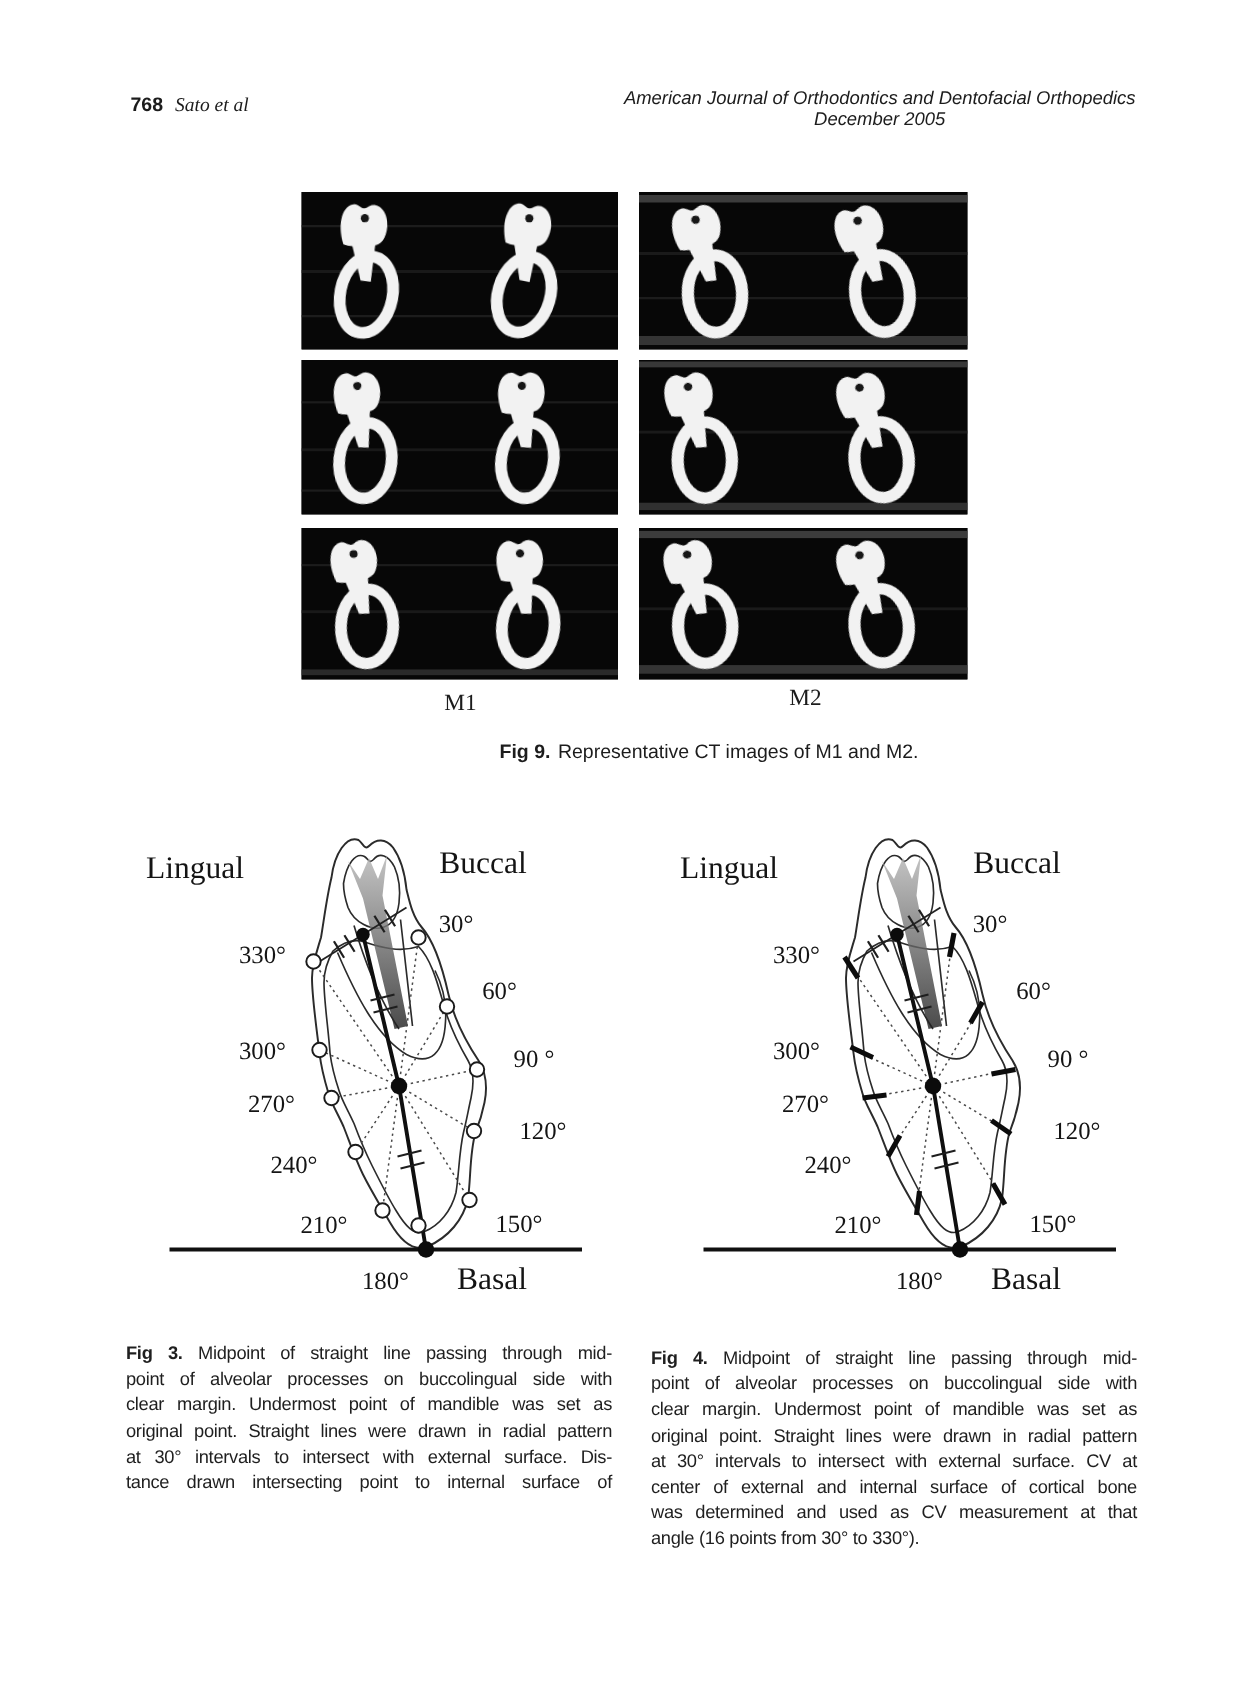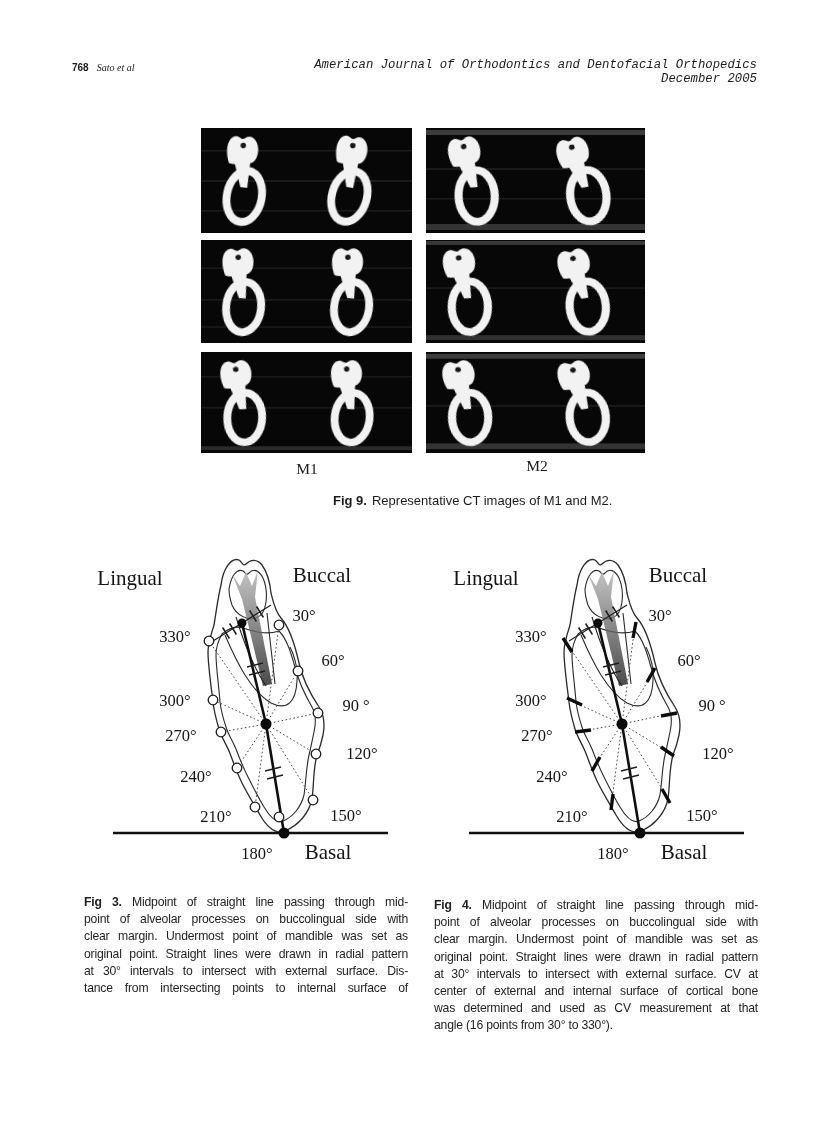--- a/index.html
+++ b/index.html
@@ -1,24 +1,24 @@
 <!DOCTYPE html>
 <html><head>
 <meta charset="utf-8">
 <style>
   html,body{margin:0;padding:0;background:#e8e8e8;}
   #page{position:relative;width:838px;height:1122px;background:#ffffff;margin:0 auto;
         font-family:"Liberation Sans",sans-serif;color:#1c1c1c;overflow:hidden;}
   .abs{position:absolute;}
 
   
-  #head-left{left:72px;top:62px;font-size:10px;}
+  #head-left{left:87px;top:62px;font-size:13px;}
   #head-left .folio{font-weight:bold;font-family:"Liberation Sans",sans-serif;}
   #head-left .auth{font-style:italic;font-family:"Liberation Serif",serif;margin-left:8px;}
-  #head-right{right:81px;top:59px;text-align:right;font-family:Liberation Mono, monospace;
+  #head-right{right:81px;top:59px;text-align:center;font-family:Liberation Sans, sans-serif;
               font-style:italic;font-size:12.3px;line-height:13.8px;}
 
   
   .ct-panel{background:#070707;}
   .ct-panel svg{display:block;width:100%;height:100%;}
 
   .panel-label{font-family:"Liberation Serif",serif;font-size:15.5px;transform:translateX(-50%);}
 
   .figcap{font-size:13px;white-space:nowrap;}
   .figcap .cap-label{font-weight:bold;margin-right:5px;}
@@ -305,21 +305,21 @@
       <text class="reg" x="243" y="304" text-anchor="middle">Basal</text>
     </svg>
   </div>
 
   <div class="abs caption" id="fig3-caption">
     <div class="cap-line"><span class="cap-label">Fig 3.</span> <span>Midpoint of straight line passing through mid-</span></div>
     <div class="cap-line">point of alveolar processes on buccolingual side with</div>
     <div class="cap-line">clear margin. Undermost point of mandible was set as</div>
     <div class="cap-line">original point. Straight lines were drawn in radial pattern</div>
     <div class="cap-line">at 30° intervals to intersect with external surface. Dis-</div>
-    <div class="cap-line">tance from intersecting points to internal surface of</div>
+    <div class="cap-line">tance drawn intersecting point to internal surface of</div>
   </div>
 
   <div class="abs caption" id="fig4-caption">
     <div class="cap-line"><span class="cap-label">Fig 4.</span> <span>Midpoint of straight line passing through mid-</span></div>
     <div class="cap-line">point of alveolar processes on buccolingual side with</div>
     <div class="cap-line">clear margin. Undermost point of mandible was set as</div>
     <div class="cap-line">original point. Straight lines were drawn in radial pattern</div>
     <div class="cap-line">at 30° intervals to intersect with external surface. CV at</div>
     <div class="cap-line">center of external and internal surface of cortical bone</div>
     <div class="cap-line">was determined and used as CV measurement at that</div>

